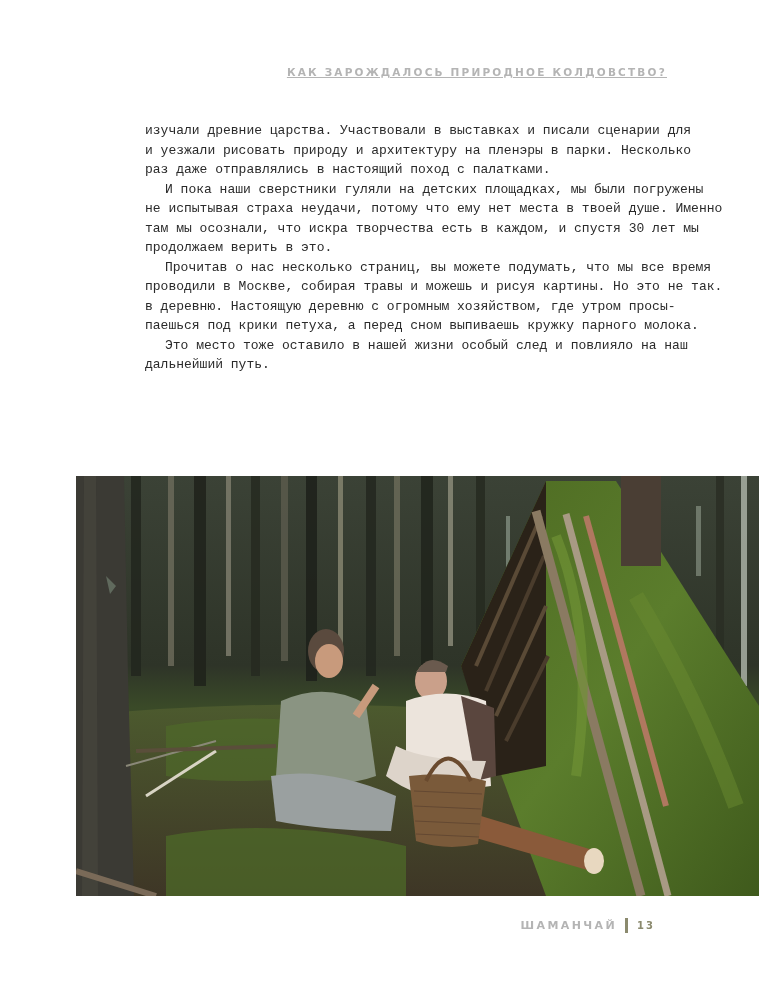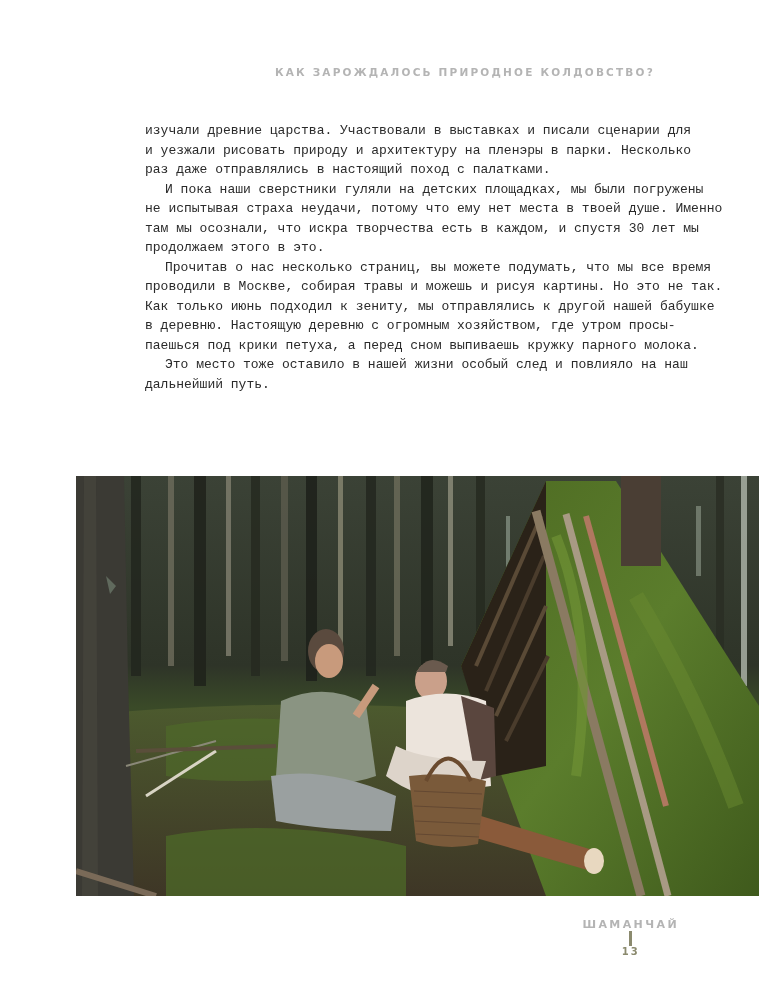--- a/index.html
+++ b/index.html
@@ -11,26 +11,27 @@
       width: 759px;
       height: 1000px;
       position: relative;
       overflow: hidden;
       font-family: "DejaVu Sans", sans-serif;
       color: #2b2b2b;
     }
     .running-head {
       position: absolute;
       top: 66px;
-      right: 104px;
+      right: 92px;
       font-size: 10.5px;
       letter-spacing: 2.2px;
       font-weight: bold;
       color: #b4b4b4;
       white-space: nowrap;
+      text-decoration: underline;
     }
     .body-text {
       position: absolute;
       left: 145px;
       top: 121px;
       width: 458px;
       font-size: 13px;
       line-height: 19.5px;
       color: #2a2a2a;
       font-family: Liberation Mono, monospace;
@@ -62,25 +63,24 @@
       height: 420px;
       overflow: hidden;
       background: #3a3f30;
     }
     .photo svg {
       display: block;
     }
     .footer {
       position: absolute;
       top: 918px;
-      right: 80px;
+      right: 104px;
       display: flex;
       align-items: center;
       white-space: nowrap;
-      flex-direction: column;
     }
     .footer-title {
       font-size: 11px;
       letter-spacing: 2.4px;
       font-weight: bold;
       color: #b4b4b4;
     }
     .footer-sep {
       width: 3px;
       height: 15px;
@@ -102,26 +102,25 @@
 <div class="body-text">
   <p>
     <span class="line">изучали древние царства. Участвовали в выставках и писали сценарии для</span>
     <span class="line">и уезжали рисовать природу и архитектуру на пленэры в парки. Несколько</span>
     <span class="line last">раз даже отправлялись в настоящий поход с палатками.</span>
   </p>
   <p>
     <span class="line indent">И пока наши сверстники гуляли на детских площадках, мы были погружены</span>
     <span class="line">не испытывая страха неудачи, потому что ему нет места в твоей душе. Именно</span>
     <span class="line">там мы осознали, что искра творчества есть в каждом, и спустя 30 лет мы</span>
-    <span class="line last">продолжаем этого в это.</span>
+    <span class="line last">продолжаем верить в это.</span>
   </p>
   <p>
     <span class="line indent">Прочитав о нас несколько страниц, вы можете подумать, что мы все время</span>
     <span class="line">проводили в Москве, собирая травы и можешь и рисуя картины. Но это не так.</span>
-    <span class="line">Как только июнь подходил к зениту, мы отправлялись к другой нашей бабушке</span>
     <span class="line">в деревню. Настоящую деревню с огромным хозяйством, где утром просы-</span>
     <span class="line">паешься под крики петуха, а перед сном выпиваешь кружку парного молока.</span>
   </p>
   <p>
     <span class="line indent">Это место тоже оставило в нашей жизни особый след и повлияло на наш</span>
     <span class="line last">дальнейший путь.</span>
   </p>
 </div>
 
 <div class="photo">

